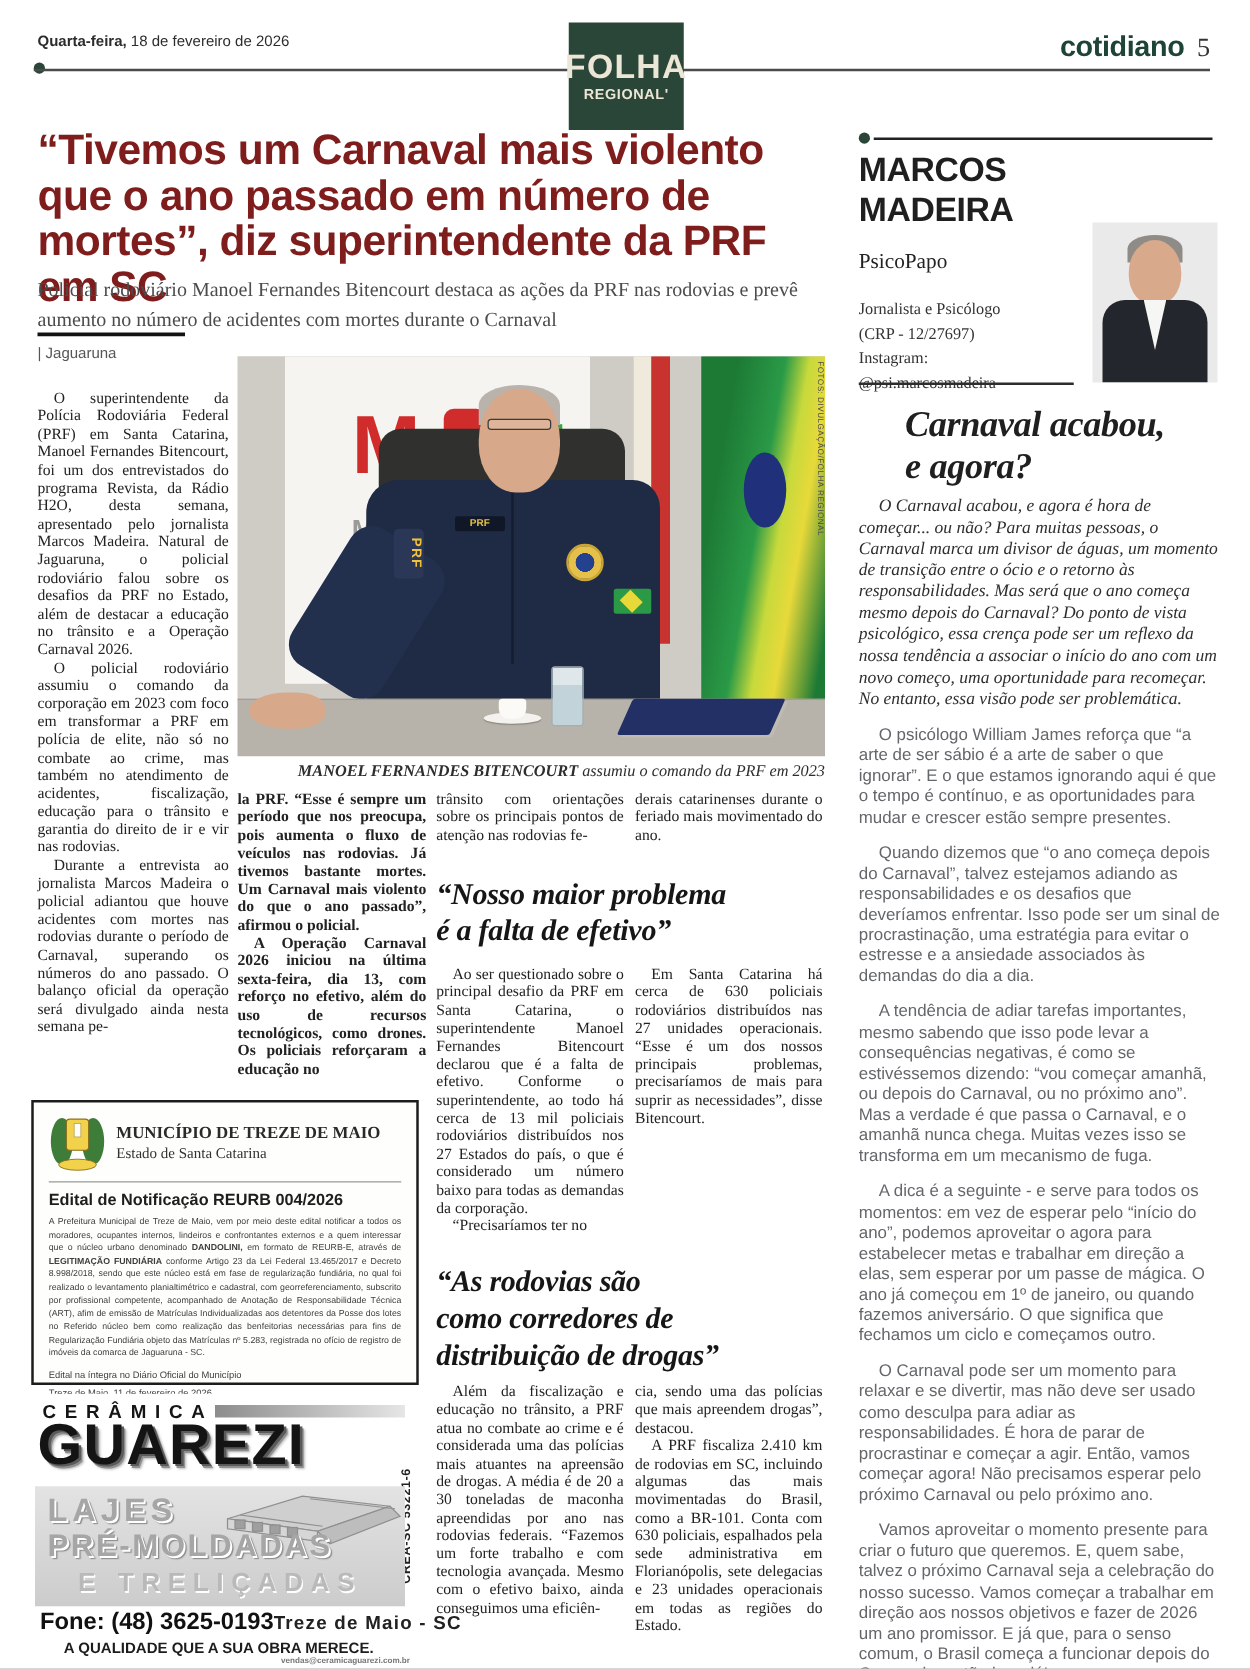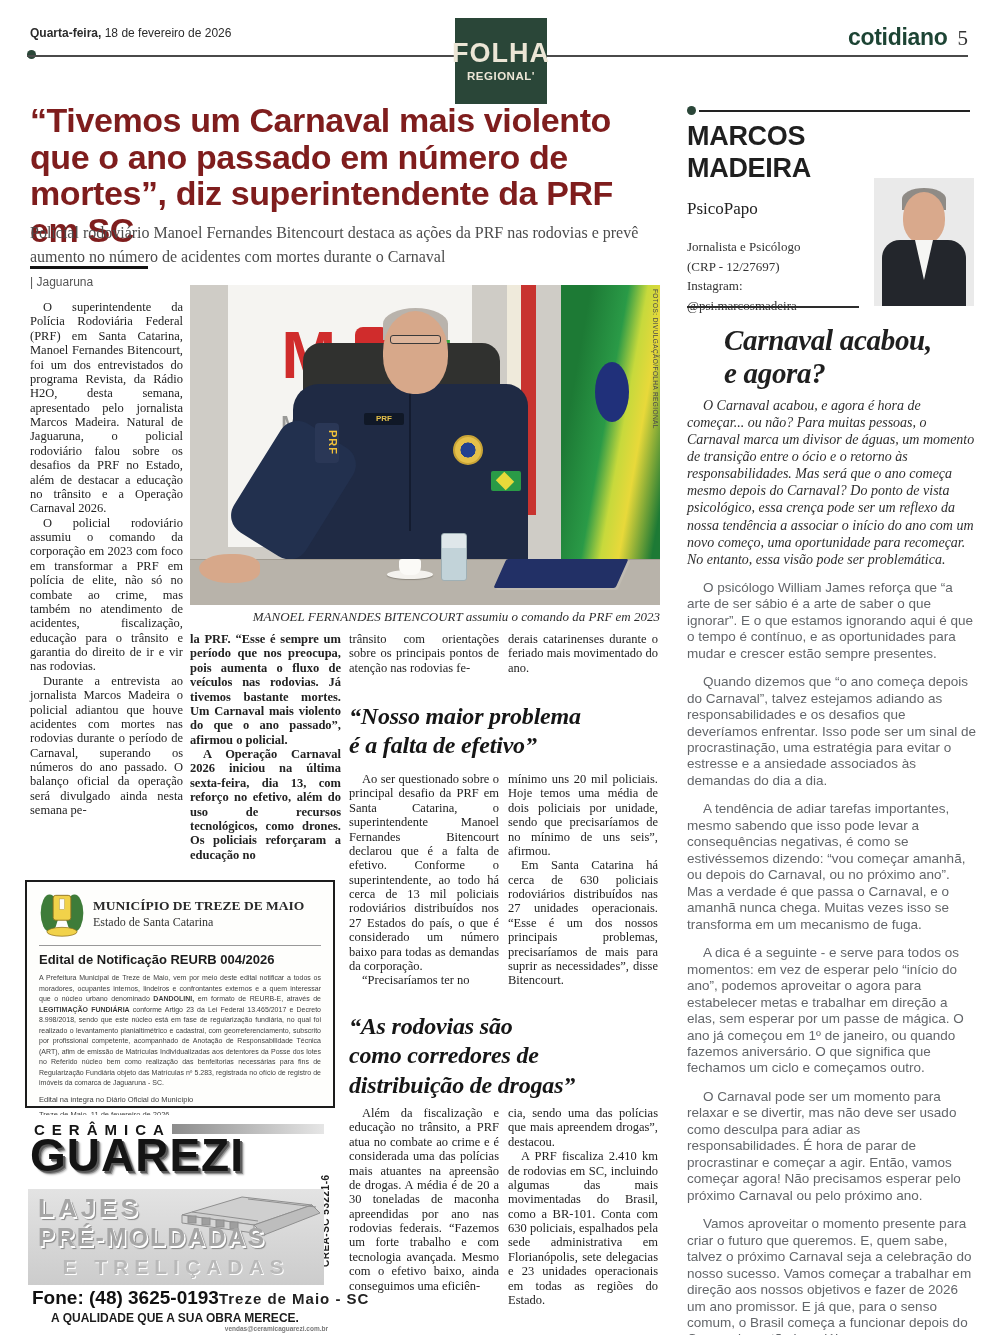--- a/index.html
+++ b/index.html
@@ -27,21 +27,21 @@
   .subhead{left:30px;top:221px;width:615px;font-size:16px;line-height:1.5;
            color:#4c4c4c;font-family:"Liberation Serif",serif;}
   .byline-rule{left:30px;top:266px;width:118px;height:3px;background:#121212;}
   .byline{left:30px;top:275px;font-size:12px;color:#555;}
 
   
   .bodycol{font-family:"Liberation Serif",serif;font-size:12.5px;line-height:1.15;color:#222;
            text-align:justify;}
   .bodycol p{margin:0;text-indent:13px;}
   .bodycol p.noindent{text-indent:0;}
-  .col1{left:30px;top:300px;width:153px;}
+  .col1{left:30px;top:311px;width:153px;}
   .col2{left:190px;top:632px;width:151px;font-weight:bold;}
   .col3{left:349px;top:632px;width:150px;}
   .col4{left:508px;top:632px;width:150px;}
   .colA{left:349px;top:772px;width:150px;}
   .colB{left:508px;top:772px;width:150px;}
   .colC{left:349px;top:1106px;width:150px;}
   .colD{left:508px;top:1106px;width:150px;}
   .pq{font-family:"Liberation Serif",serif;font-style:italic;font-weight:900;color:#161616;
       font-size:24px;line-height:1.22;letter-spacing:-.2px;}
   .pq1{left:349px;top:702px;width:314px;}
@@ -88,21 +88,21 @@
   .ph-saucer{position:absolute;left:42%;bottom:8%;width:46px;height:9px;border-radius:50%;background:#f4f2ee;box-shadow:0 1px 1px #8d887f;}
   .ph-cup{position:absolute;left:44.5%;bottom:9.5%;width:22px;height:16px;border-radius:3px 3px 8px 8px;background:#fbfaf7;}
   .ph-glass{position:absolute;left:53.5%;bottom:7.5%;width:24px;height:46px;border-radius:3px;
             background:linear-gradient(#dfe7ea 0 30%,#c2d3d9 30% 100%);border:1px solid #9fb0b5;}
   .ph-folder{position:absolute;left:66%;bottom:5.5%;width:26%;height:9%;background:#223066;transform:skewX(-24deg);
              border-radius:2px;box-shadow:3px 2px 0 #c0bbb2;}
   .ph-credit{position:absolute;right:1px;top:4px;writing-mode:vertical-rl;font-size:6.5px;color:#4b4b4b;
              letter-spacing:.4px;}
   .caption{left:190px;top:609px;width:470px;text-align:right;font-size:13px;color:#2e2e2e;
            font-family:"Liberation Serif",serif;font-style:italic;}
-  .caption b{font-weight:400;}
+  .caption b{font-weight:700;}
 
   
   .edital{left:25px;top:880px;width:310px;height:228px;border:2px solid #1c1c1c;background:#fefefc;
           box-sizing:border-box;padding:8px 12px 0 12px;}
   .ed-head{display:flex;align-items:center;gap:8px;}
   .ed-arms{width:46px;height:48px;flex:0 0 auto;}
   .ed-muni{font-family:"Liberation Serif",serif;font-size:13.5px;font-weight:700;color:#2a2a2a;line-height:1.25;}
   .ed-state{font-family:"Liberation Serif",serif;font-size:12px;font-weight:400;color:#333;}
   .ed-rule{border:none;border-top:1px solid #999;margin:7px 0 6px;}
   .ed-title{font-size:13px;font-weight:800;color:#1d1d1d;}
@@ -233,21 +233,20 @@
   </div>
 
   <div class="abs pq pq1 preline">“Nosso maior problema
 é a falta de efetivo”</div>
 
   <div class="abs bodycol colA">
     <p>Ao ser questionado sobre o principal desafio da PRF em Santa Catarina, o superintendente Manoel Fernandes Bitencourt declarou que é a falta de efetivo. Conforme o superintendente, ao todo há cerca de 13 mil policiais rodoviários distribuídos nos 27 Estados do país, o que é considerado um número baixo para todas as demandas da corporação.</p>
     <p>“Precisaríamos ter no</p>
   </div>
   <div class="abs bodycol colB">
-    <p class="noindent">mínimo uns 20 mil policiais. Hoje temos uma média de dois policiais por unidade, sendo que precisaríamos de no mínimo de uns seis”, afirmou.</p>
     <p>Em Santa Catarina há cerca de 630 policiais rodoviários distribuídos nas 27 unidades operacionais. “Esse é um dos nossos principais problemas, precisaríamos de mais para suprir as necessidades”, disse Bitencourt.</p>
   </div>
 
   <div class="abs pq pq2 preline">“As rodovias são
 como corredores de
 distribuição de drogas”</div>
 
   <div class="abs bodycol colC">
     <p>Além da fiscalização e educação no trânsito, a PRF atua no combate ao crime e é considerada uma das polícias mais atuantes na apreensão de drogas. A média é de 20 a 30 toneladas de maconha apreendidas por ano nas rodovias federais. “Fazemos um forte trabalho e com tecnologia avançada. Mesmo com o efetivo baixo, ainda conseguimos uma eficiên-</p>
   </div>

